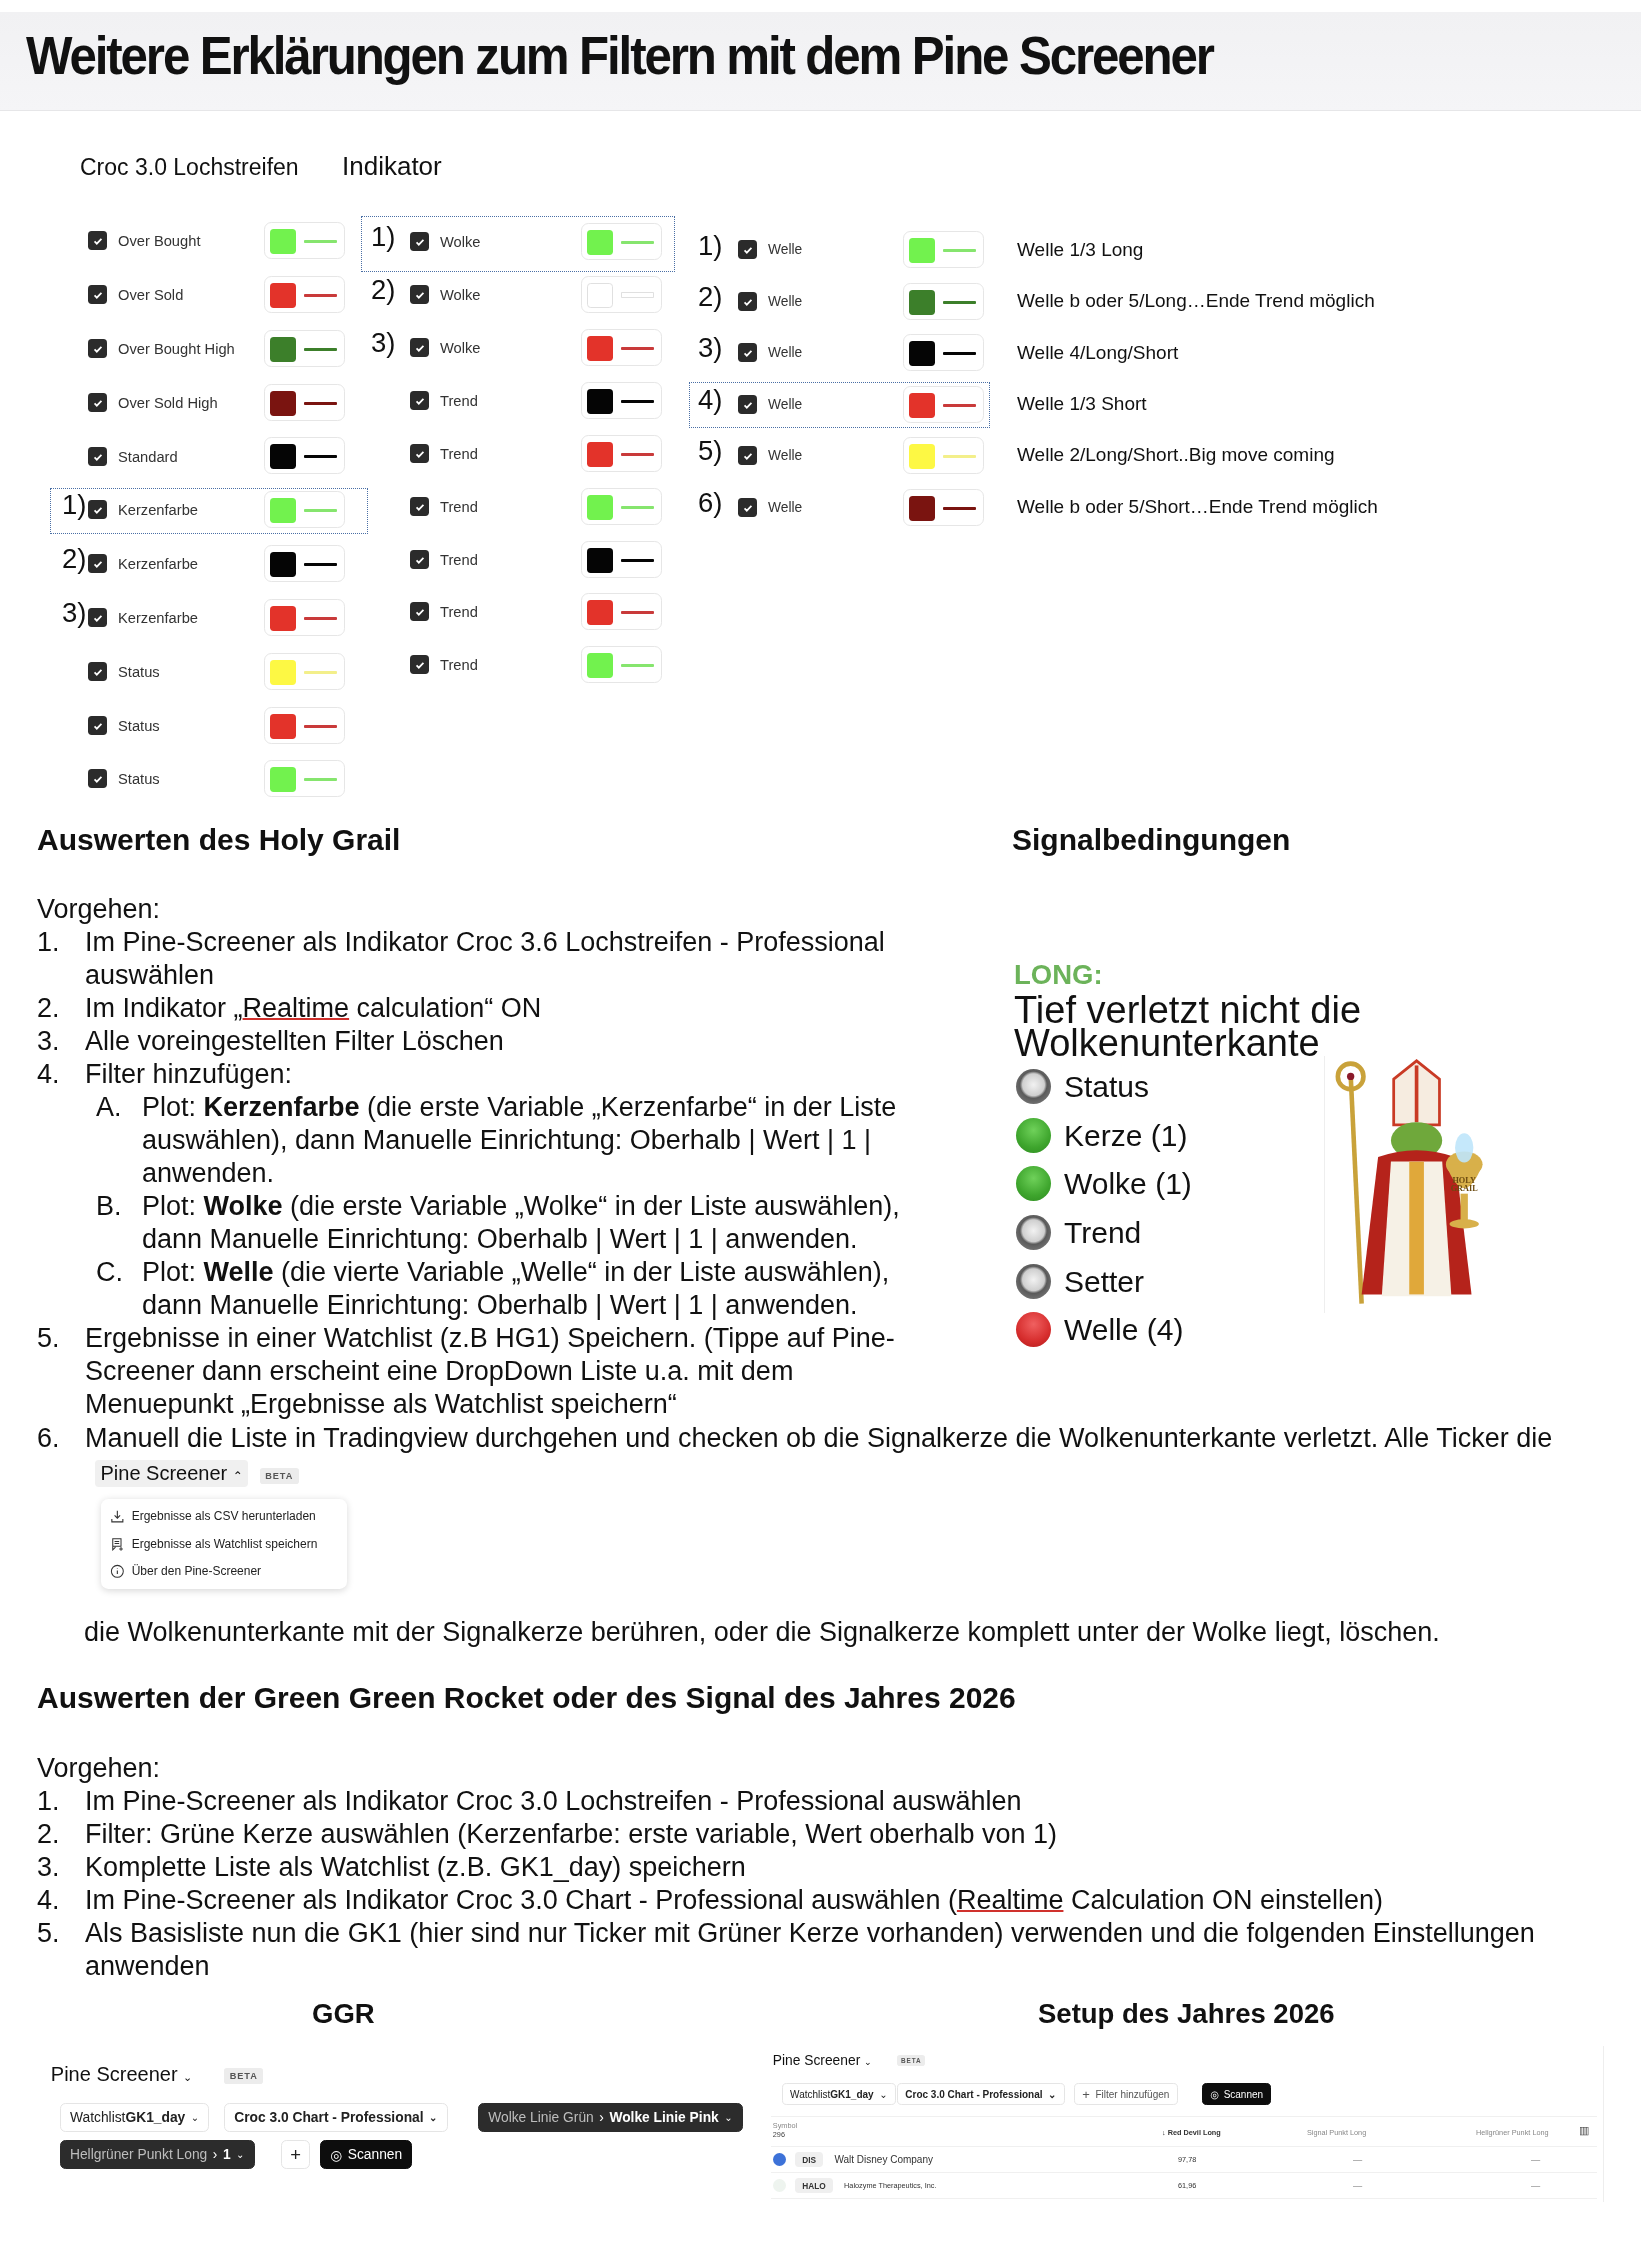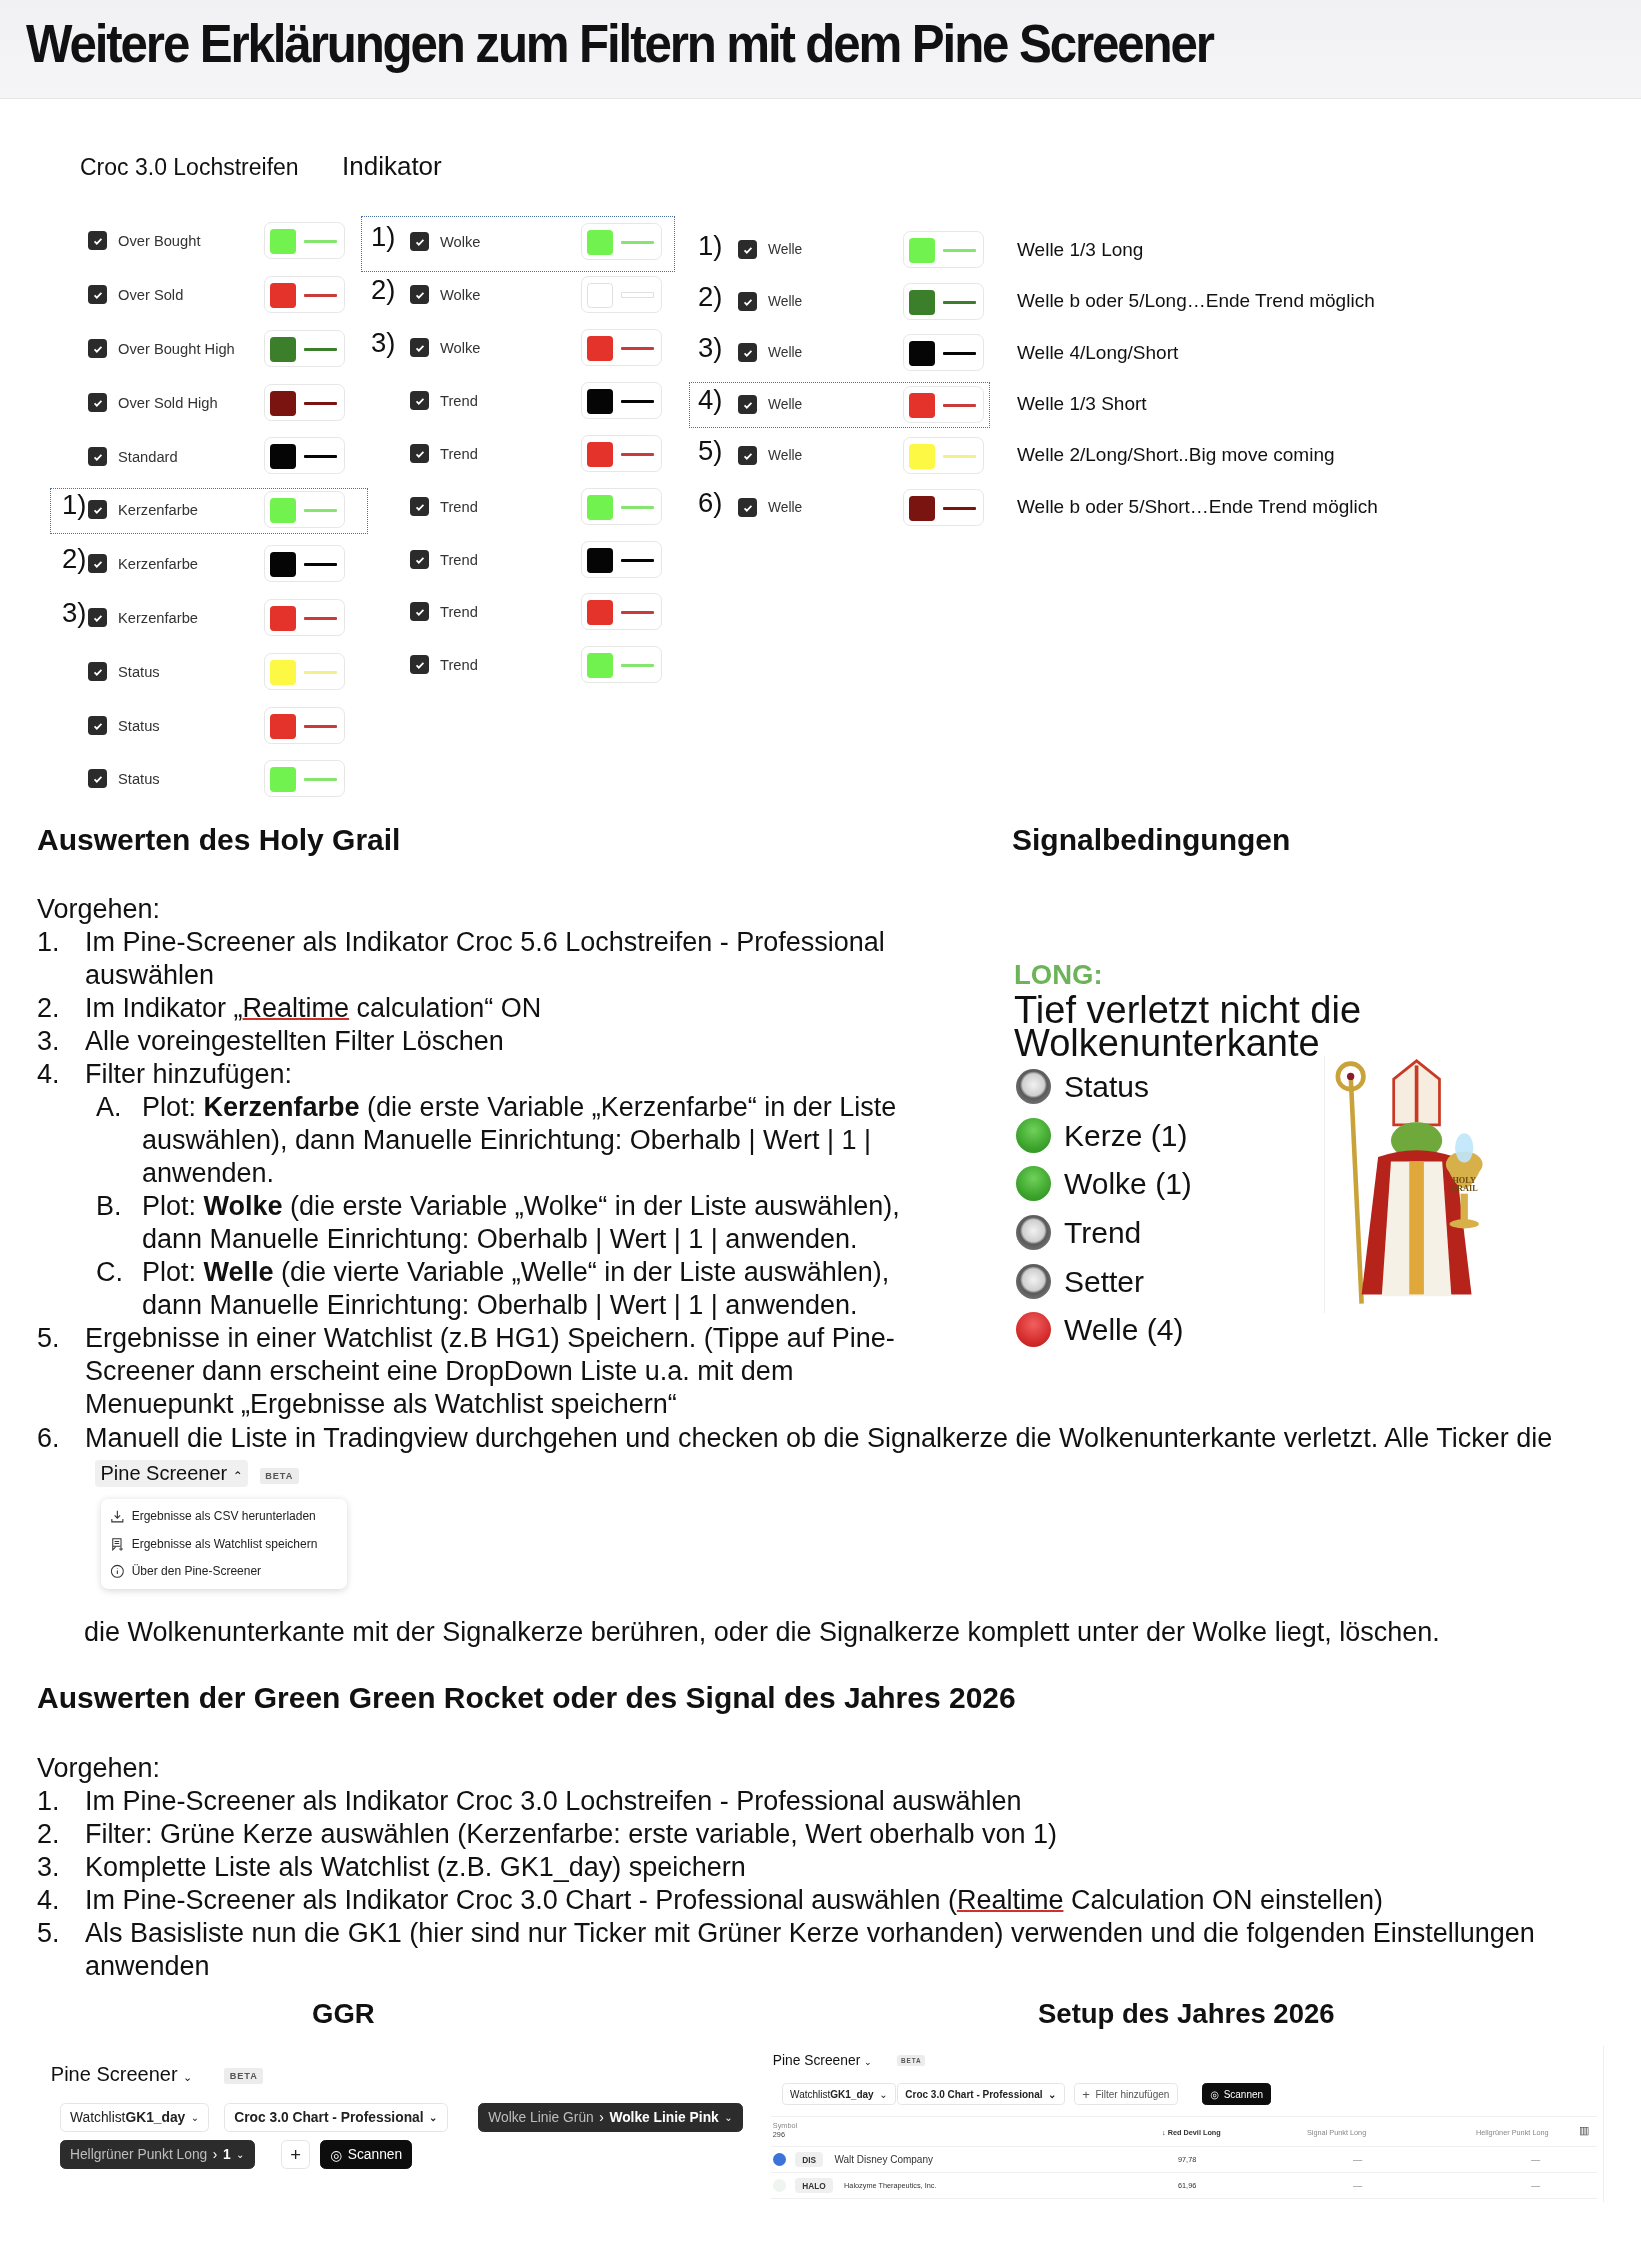--- a/index.html
+++ b/index.html
@@ -1,19 +1,19 @@
 <!DOCTYPE html>
 <html style="font-size:14.7px"><head>
 <meta charset="utf-8">
 <style>
   * { box-sizing: border-box; margin: 0; padding: 0; }
   html, body { width: 1642px; height: 2265px; background: #ffffff; overflow: hidden; }
   body { font-family: "Liberation Sans", sans-serif; color: #111; position: relative; }
 
-  .banner { position: absolute; left: 0; top: 0; width: 1642px; height: 99px;
+  .banner { position: absolute; left: 0; top: 12px; width: 1642px; height: 99px;
     background: linear-gradient(#f1f1f3, #f5f5f7); border-bottom: 0.9px solid #e6e6e8; }
   .banner h1 { position: absolute; left: 26px; top: 13px; font-size: 53px; font-weight: 900;
     letter-spacing: -2.3px; font-family: "Liberation Sans", sans-serif; color: #111; transform: scaleX(0.93); transform-origin: left; }
 
   .croc-label { position: absolute; left: 80px; top: 154px; font-size: 23px; color: #111; }
   .ind-label { position: absolute; left: 342px; top: 151px; font-size: 26px; color: #111; }
 
   .row { position: absolute; height: 39px; display: flex; align-items: center; }
   .cb { width: 19px; height: 19px; background: #2b2b2b; border-radius: 3.7px; display: inline-flex;
     align-items: center; justify-content: center; flex-shrink: 0; }
@@ -405,21 +405,21 @@
   </div>
 
 <div class="dotted" style="left:50px;top:488px;width:318px;height:46px;"></div>
 <div class="dotted" style="left:361px;top:216px;width:314px;height:56px;"></div>
 <div class="dotted" style="left:689px;top:382px;width:301px;height:46px;"></div>
 
 <div class="h2" style="left:37px;top:823px;">Auswerten des Holy Grail</div>
 <div class="txt" style="left:37px;top:893px;">Vorgehen:</div>
 
 <div class="txt" style="left:37px;top:926px;">
-  <span style="display:inline-block;width:48px;">1.</span><span>Im Pine-Screener als Indikator Croc 5.6 Lochstreifen - Professional</span><br>
+  <span style="display:inline-block;width:48px;">1.</span><span>Im Pine-Screener als Indikator Croc 3.6 Lochstreifen - Professional</span><br>
   <span style="display:inline-block;width:48px;"></span><span>auswählen</span>
 </div>
 <div class="txt" style="left:37px;top:992px;">
   <span style="display:inline-block;width:48px;">2.</span><span>Im Indikator „</span><span class="u">Realtime</span><span> calculation“ ON</span>
 </div>
 <div class="txt" style="left:37px;top:1025px;">
   <span style="display:inline-block;width:48px;">3.</span><span>Alle voreingestellten Filter Löschen</span>
 </div>
 <div class="txt" style="left:37px;top:1058px;">
   <span style="display:inline-block;width:48px;">4.</span><span>Filter hinzufügen:</span>

